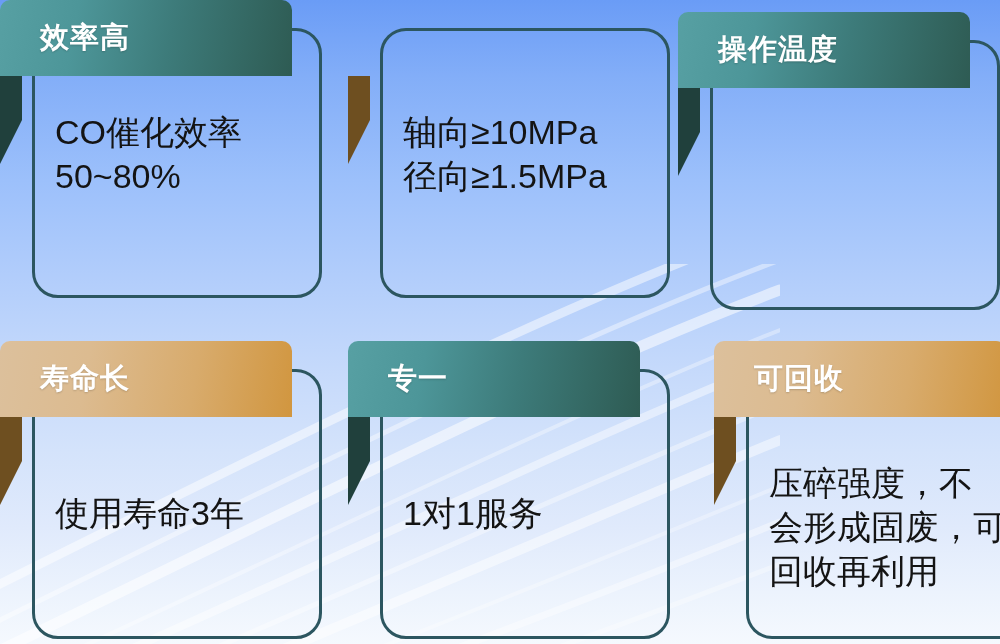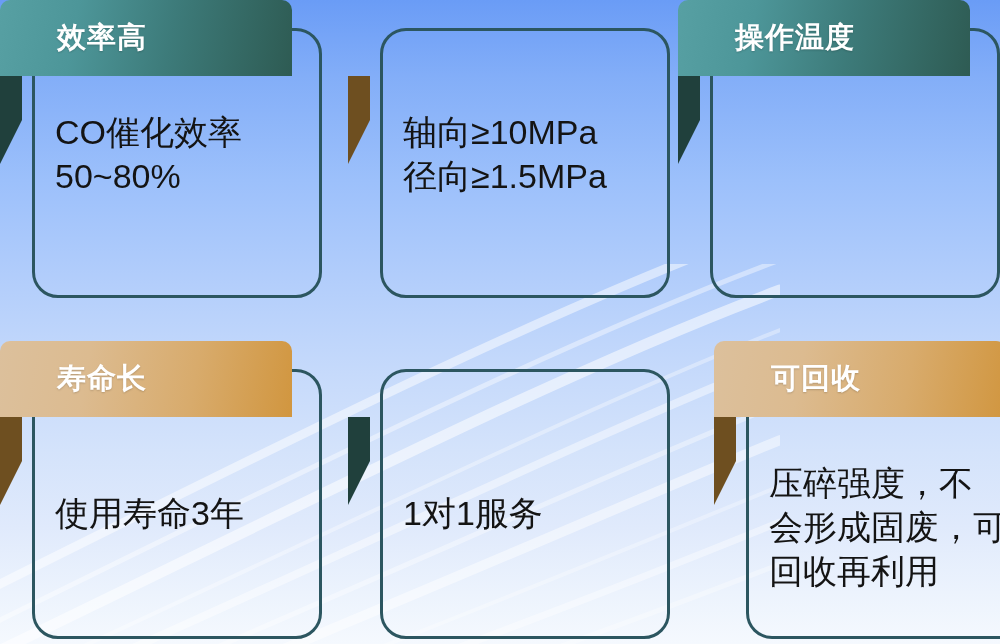--- a/index.html
+++ b/index.html
@@ -79,21 +79,21 @@
     left: 0;
     top: 76px;
     width: 22px;
     height: 44px;
     z-index: 2;
   }
   .card-fold.green  { border-left: 22px solid #20403c; border-bottom: 44px solid transparent; }
   .card-fold.orange { border-left: 22px solid #6e4f20; border-bottom: 44px solid transparent; }
 
   .banner-title {
-    margin-left: 57px;
+    margin-left: 40px;
     color: #ffffff;
     font-size: 29px;
     font-weight: bold;
     letter-spacing: 1px;
     text-shadow: 0 1px 2px rgba(0,0,0,0.18);
     white-space: nowrap;
   }
 
   .card-text {
     position: absolute;
@@ -141,40 +141,43 @@
 50~80%</div>
   </div>
 
   <div class="card" style="left:348px; top:0px;">
     <div class="card-body"></div>
     <div class="card-fold orange"></div>
     <div class="card-text">轴向≥10MPa
 径向≥1.5MPa</div>
   </div>
 
-  <div class="card" style="left:678px; top:0px;">
+  <div class="card" style="left:678px; top:12px;">
     <div class="card-body"></div>
     <div class="card-fold green"></div>
     <div class="card-banner green">
       <div class="banner-title">操作温度</div>
     </div>
   </div>
 
   <div class="card" style="left:0px;   top:341px;text-decoration:underline;">
     <div class="card-body"></div>
     <div class="card-fold orange"></div>
     <div class="card-banner orange">
       <div class="banner-title">寿命长</div>
     </div>
     <div class="card-text compact">使用寿命3年</div>
   </div>
 
   <div class="card" style="left:348px; top:341px;">
     <div class="card-body"></div>
     <div class="card-fold green"></div>
+    <div class="card-banner green">
+      <div class="banner-title">专一</div>
+    </div>
     <div class="card-text compact">1对1服务</div>
   </div>
 
   <div class="card" style="left:714px; top:341px;">
     <div class="card-body"></div>
     <div class="card-fold orange"></div>
     <div class="card-banner orange">
       <div class="banner-title">可回收</div>
     </div>
     <div class="card-text tall">压碎强度，不

